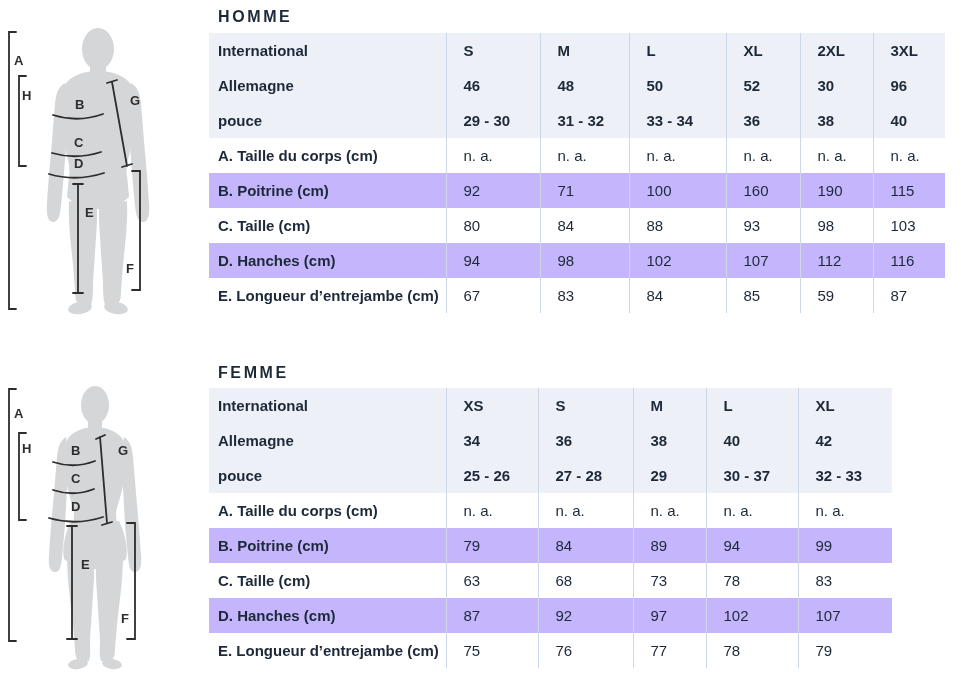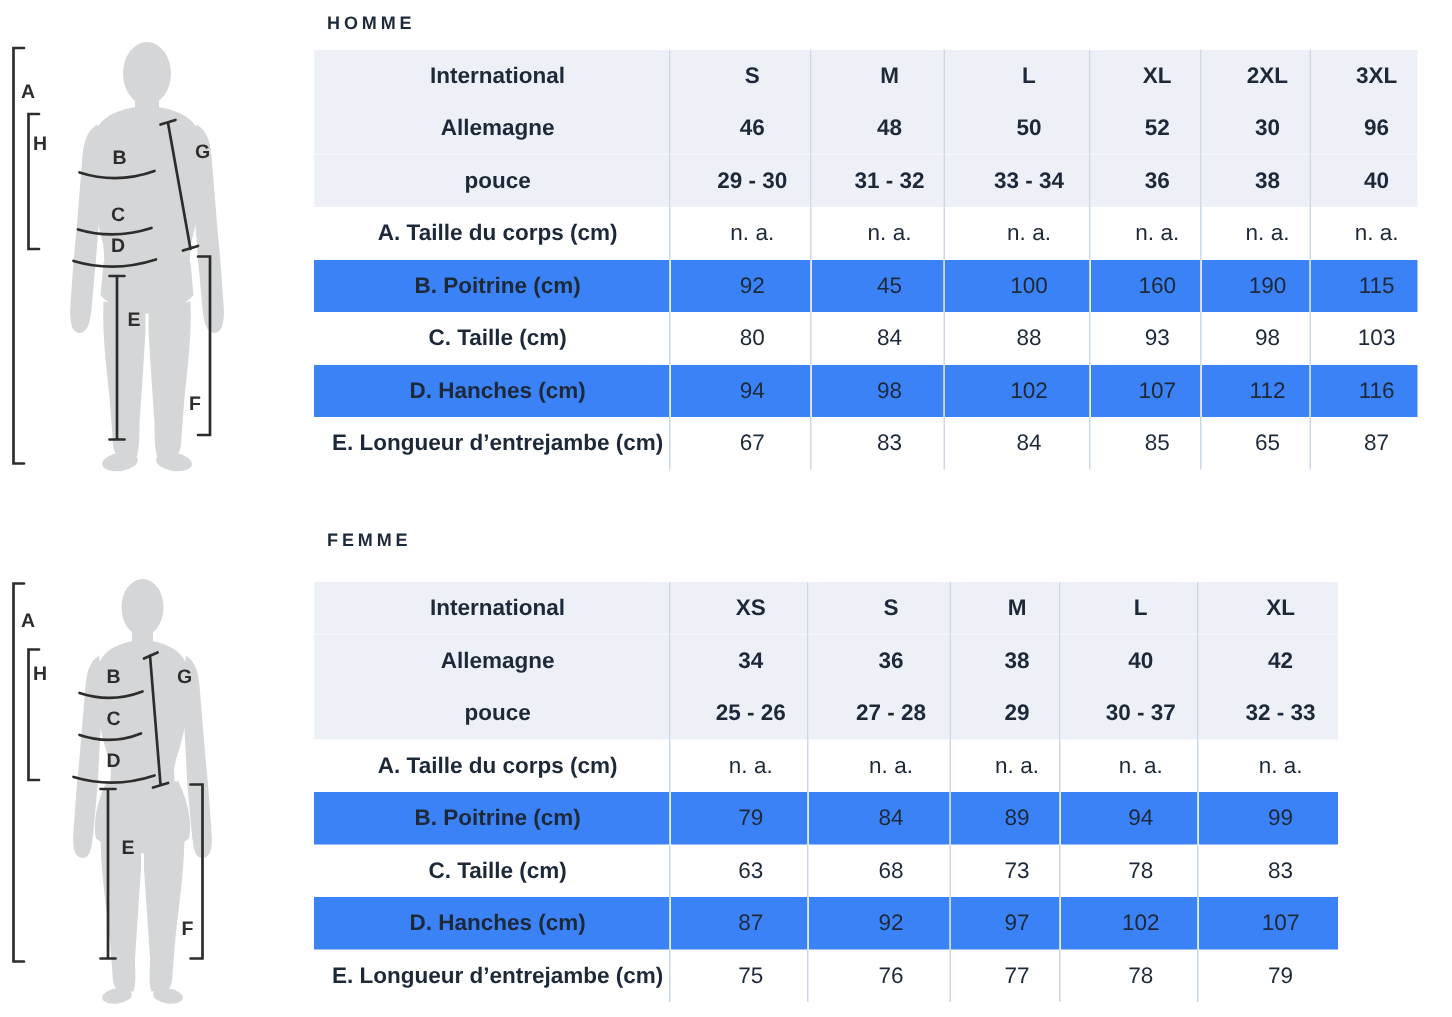--- a/index.html
+++ b/index.html
@@ -1,25 +1,25 @@
 <!DOCTYPE html>
 <html><head>
 <meta charset="utf-8">
 <style>
   html,body{margin:0;padding:0;background:#ffffff;}
   body{font-family:"Liberation Sans",sans-serif;}
   .page{position:relative;width:968px;height:678px;background:#ffffff;overflow:hidden;color:#1d2939;}
-  .section-title{position:absolute;margin:0;font-size:12px;font-weight:700;letter-spacing:2.6px;color:#1d2939;}
-  table.tbl{position:absolute;border-collapse:collapse;table-layout:fixed;text-align:center;}
+  .section-title{position:absolute;margin:0;font-size:16px;font-weight:700;letter-spacing:2.6px;color:#1d2939;}
+  table.tbl{position:absolute;border-collapse:collapse;table-layout:fixed;}
   .tbl td{height:35px;font-size:15px;color:#1d2939;padding:0;vertical-align:middle;white-space:nowrap;overflow:hidden;}
   .tbl td.lbl{padding-left:9px;font-weight:700;}
   .tbl td.val{padding-left:17px;border-left:1px solid #ccd8e8;}
   .tbl tr.size-row td{background:#edf1f7;}
   .tbl tr.size-row td.val{font-weight:700;}
-  .tbl tr.measure-row.alt td{background:#3b82f6;}
+  .tbl tr.measure-row.alt td{background:#c4b5fd;}
   svg.fig{position:absolute;}
   .sil{fill:#d5d6d7;stroke:none;}
   .ann{stroke:#2d2d2d;stroke-width:1.8;fill:none;stroke-linecap:round;stroke-linejoin:miter;}
   .diag-label{font:700 13px "Liberation Sans",sans-serif;fill:#2d2d2d;}
 </style>
 </head>
 <body>
 
 <div class="page">
 
@@ -103,21 +103,21 @@
             <td class="val">n. a.</td>
             <td class="val">n. a.</td>
             <td class="val">n. a.</td>
             <td class="val">n. a.</td>
             <td class="val">n. a.</td>
             <td class="val">n. a.</td>
           </tr>
           <tr class="measure-row alt">
             <td class="lbl">B. Poitrine (cm)</td>
             <td class="val">92</td>
-            <td class="val">45</td>
+            <td class="val">71</td>
             <td class="val">100</td>
             <td class="val">160</td>
             <td class="val">190</td>
             <td class="val">115</td>
           </tr>
           <tr class="measure-row">
             <td class="lbl">C. Taille (cm)</td>
             <td class="val">80</td>
             <td class="val">84</td>
             <td class="val">88</td>
@@ -133,21 +133,21 @@
             <td class="val">107</td>
             <td class="val">112</td>
             <td class="val">116</td>
           </tr>
           <tr class="measure-row">
             <td class="lbl">E. Longueur d’entrejambe (cm)</td>
             <td class="val">67</td>
             <td class="val">83</td>
             <td class="val">84</td>
             <td class="val">85</td>
-            <td class="val">65</td>
+            <td class="val">59</td>
             <td class="val">87</td>
           </tr>
         </tbody>
     </table>
   </section>
 
   <section>
 
     <svg class="fig" style="left:5px;top:383px" width="160" height="290" viewBox="0 0 160 290">
       <g>
@@ -175,21 +175,21 @@
         <text class="diag-label" x="66" y="100">C</text>
         <path class="ann" d="M44,135 Q71,143 98,134"></path>
         <text class="diag-label" x="66" y="128">D</text>
         <path class="ann" d="M62,143 L72,143 M67,143 L67,256 M62,256 L72,256"></path>
         <text class="diag-label" x="76" y="186">E</text>
         <path class="ann" d="M122,140 L130,140 L130,256 L122,256"></path>
         <text class="diag-label" x="116" y="240">F</text>
       </g>
     </svg>
 
-    <h2 class="section-title" style="left:218px;top:353px">FEMME</h2>
+    <h2 class="section-title" style="left:218px;top:364px">FEMME</h2>
 
     <table class="tbl" style="left:209px;top:388px;width:683px">
       <colgroup>
         <col style="width:237px">
           <col style="width:92px">
           <col style="width:95px">
         <col style="width:73px">
           <col style="width:92px">
           <col style="width:94px">
       </colgroup>

